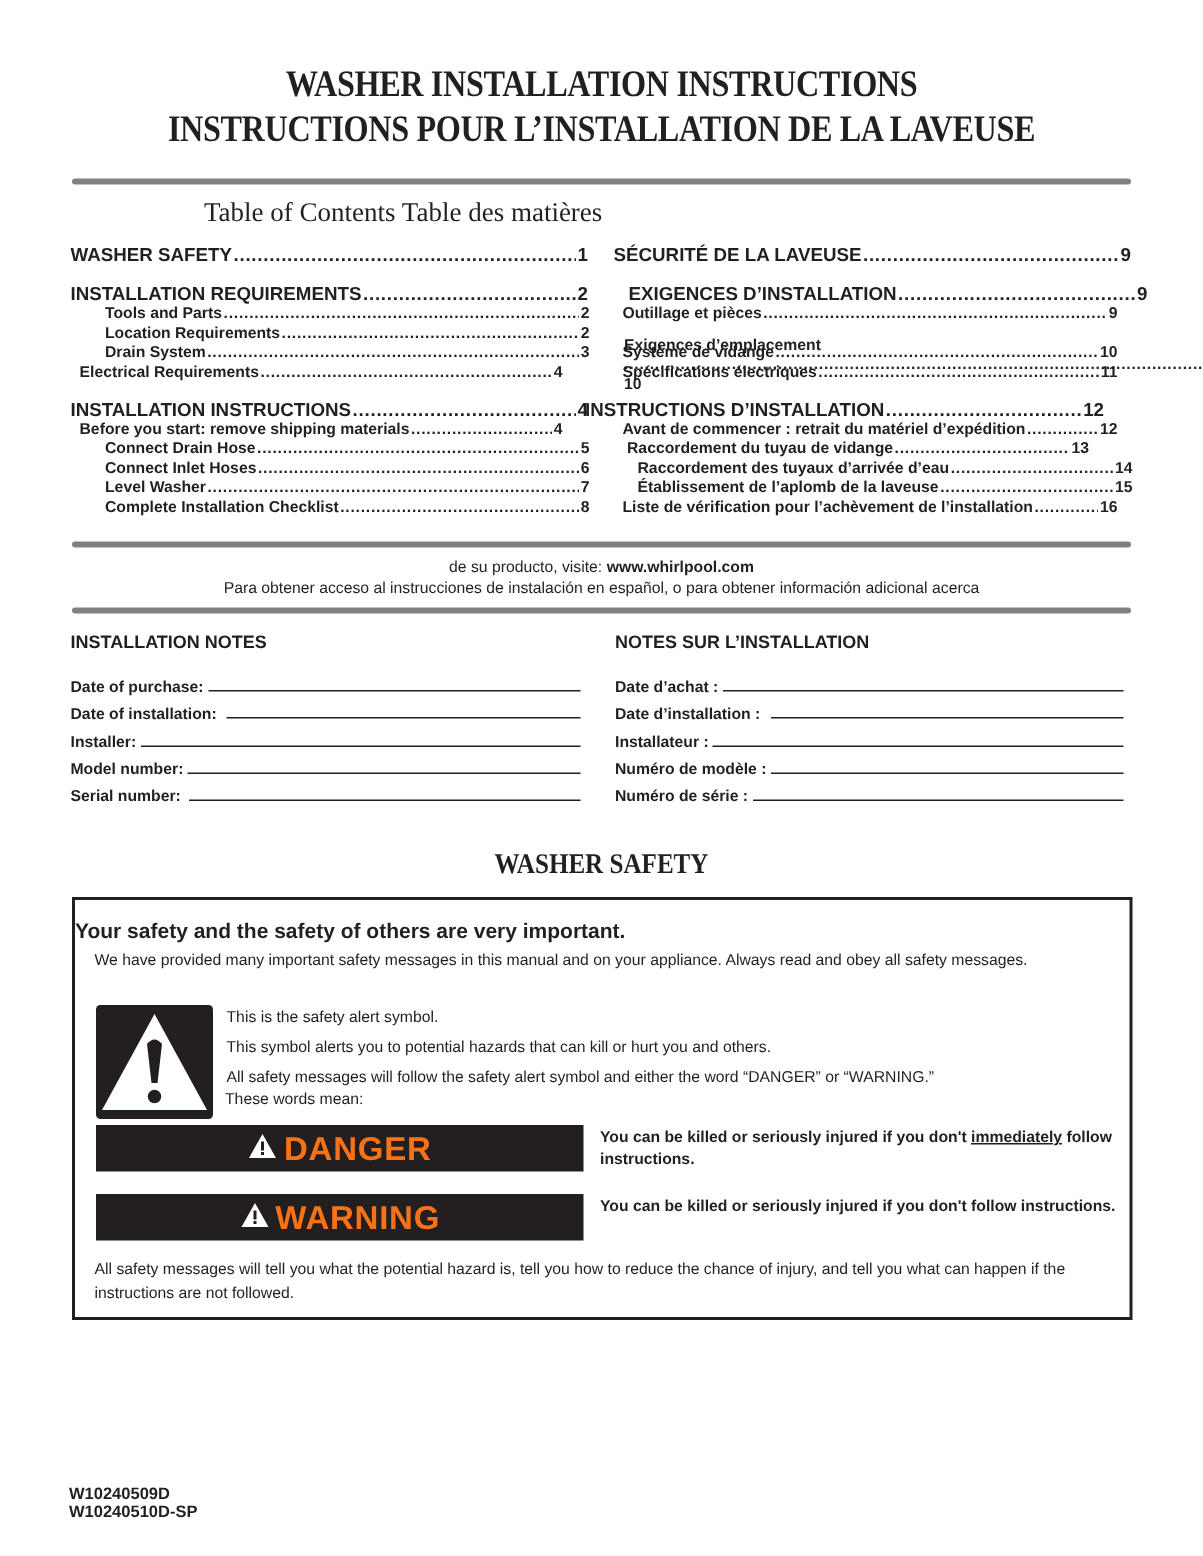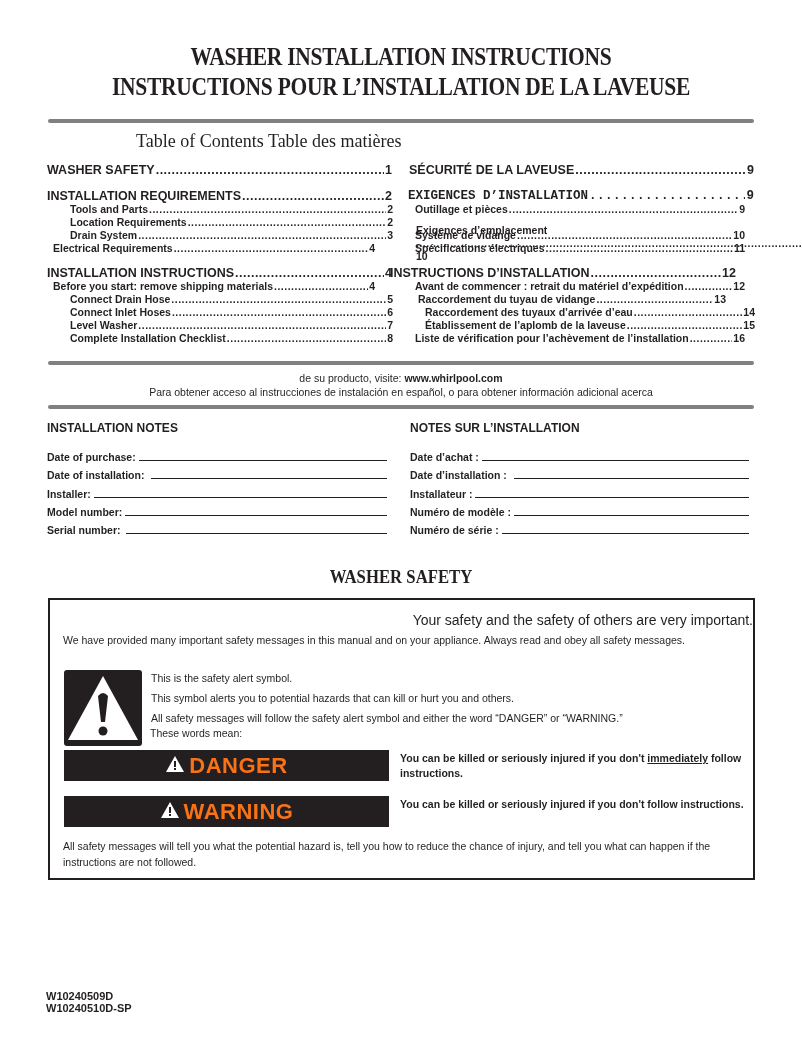--- a/index.html
+++ b/index.html
@@ -51,22 +51,22 @@
     left: 0; width: 802px; text-align: center;
     font-family: "Liberation Serif", serif; font-weight: bold; font-size: 19px;
     transform: scaleX(0.88); transform-origin: center;
   }
 
   .safety-box {
     left: 48px; top: 598px; width: 707px; height: 282px;
     border: 2px solid #231f20;
   }
   .safety-headline {
-    left: 0; width: 100%; top: 12px; text-align: right;
-    font-weight: normal; font-size: 14px;
+    left: 0; width: 100%; top: 12px; text-align: left;
+    font-weight: bold; font-size: 14px;
   }
   .safety-text { font-size: 10.5px; line-height: 16px; }
 
   .alert-icon-box {
     left: 14px; top: 70px; width: 78px; height: 76px;
     background: #231f20; border-radius: 3px;
   }
 
   .signal-bar {
     left: 14px; width: 325px; height: 31px; background: #231f20;
@@ -151,21 +151,21 @@
       <span class="pg">8</span>
     </div>
 </div>
 
 <div>
   <div class="toc-row major" style="left:409px; width:345px; top:163px;">
       <span class="lbl">SÉCURITÉ DE LA LAVEUSE</span>
       <span class="dots"></span>
       <span class="pg">9</span>
     </div>
-  <div class="toc-row major" style="left:408px; width:346px; top:189px;font-family:Liberation Mono, monospace;">
+  <div class="toc-row major" style="left:419px; width:346px; top:189px;">
       <span class="lbl">EXIGENCES D’INSTALLATION</span>
       <span class="dots"></span>
       <span class="pg">9</span>
     </div>
   <div class="toc-row" style="left:415px; width:330px; top:203px;">
       <span class="lbl">Outillage et pièces</span>
       <span class="dots"></span>
       <span class="pg">9</span>
     </div>
   <div class="toc-row" style="left:415px; width:303px; top:224px;flex-direction:column;">

